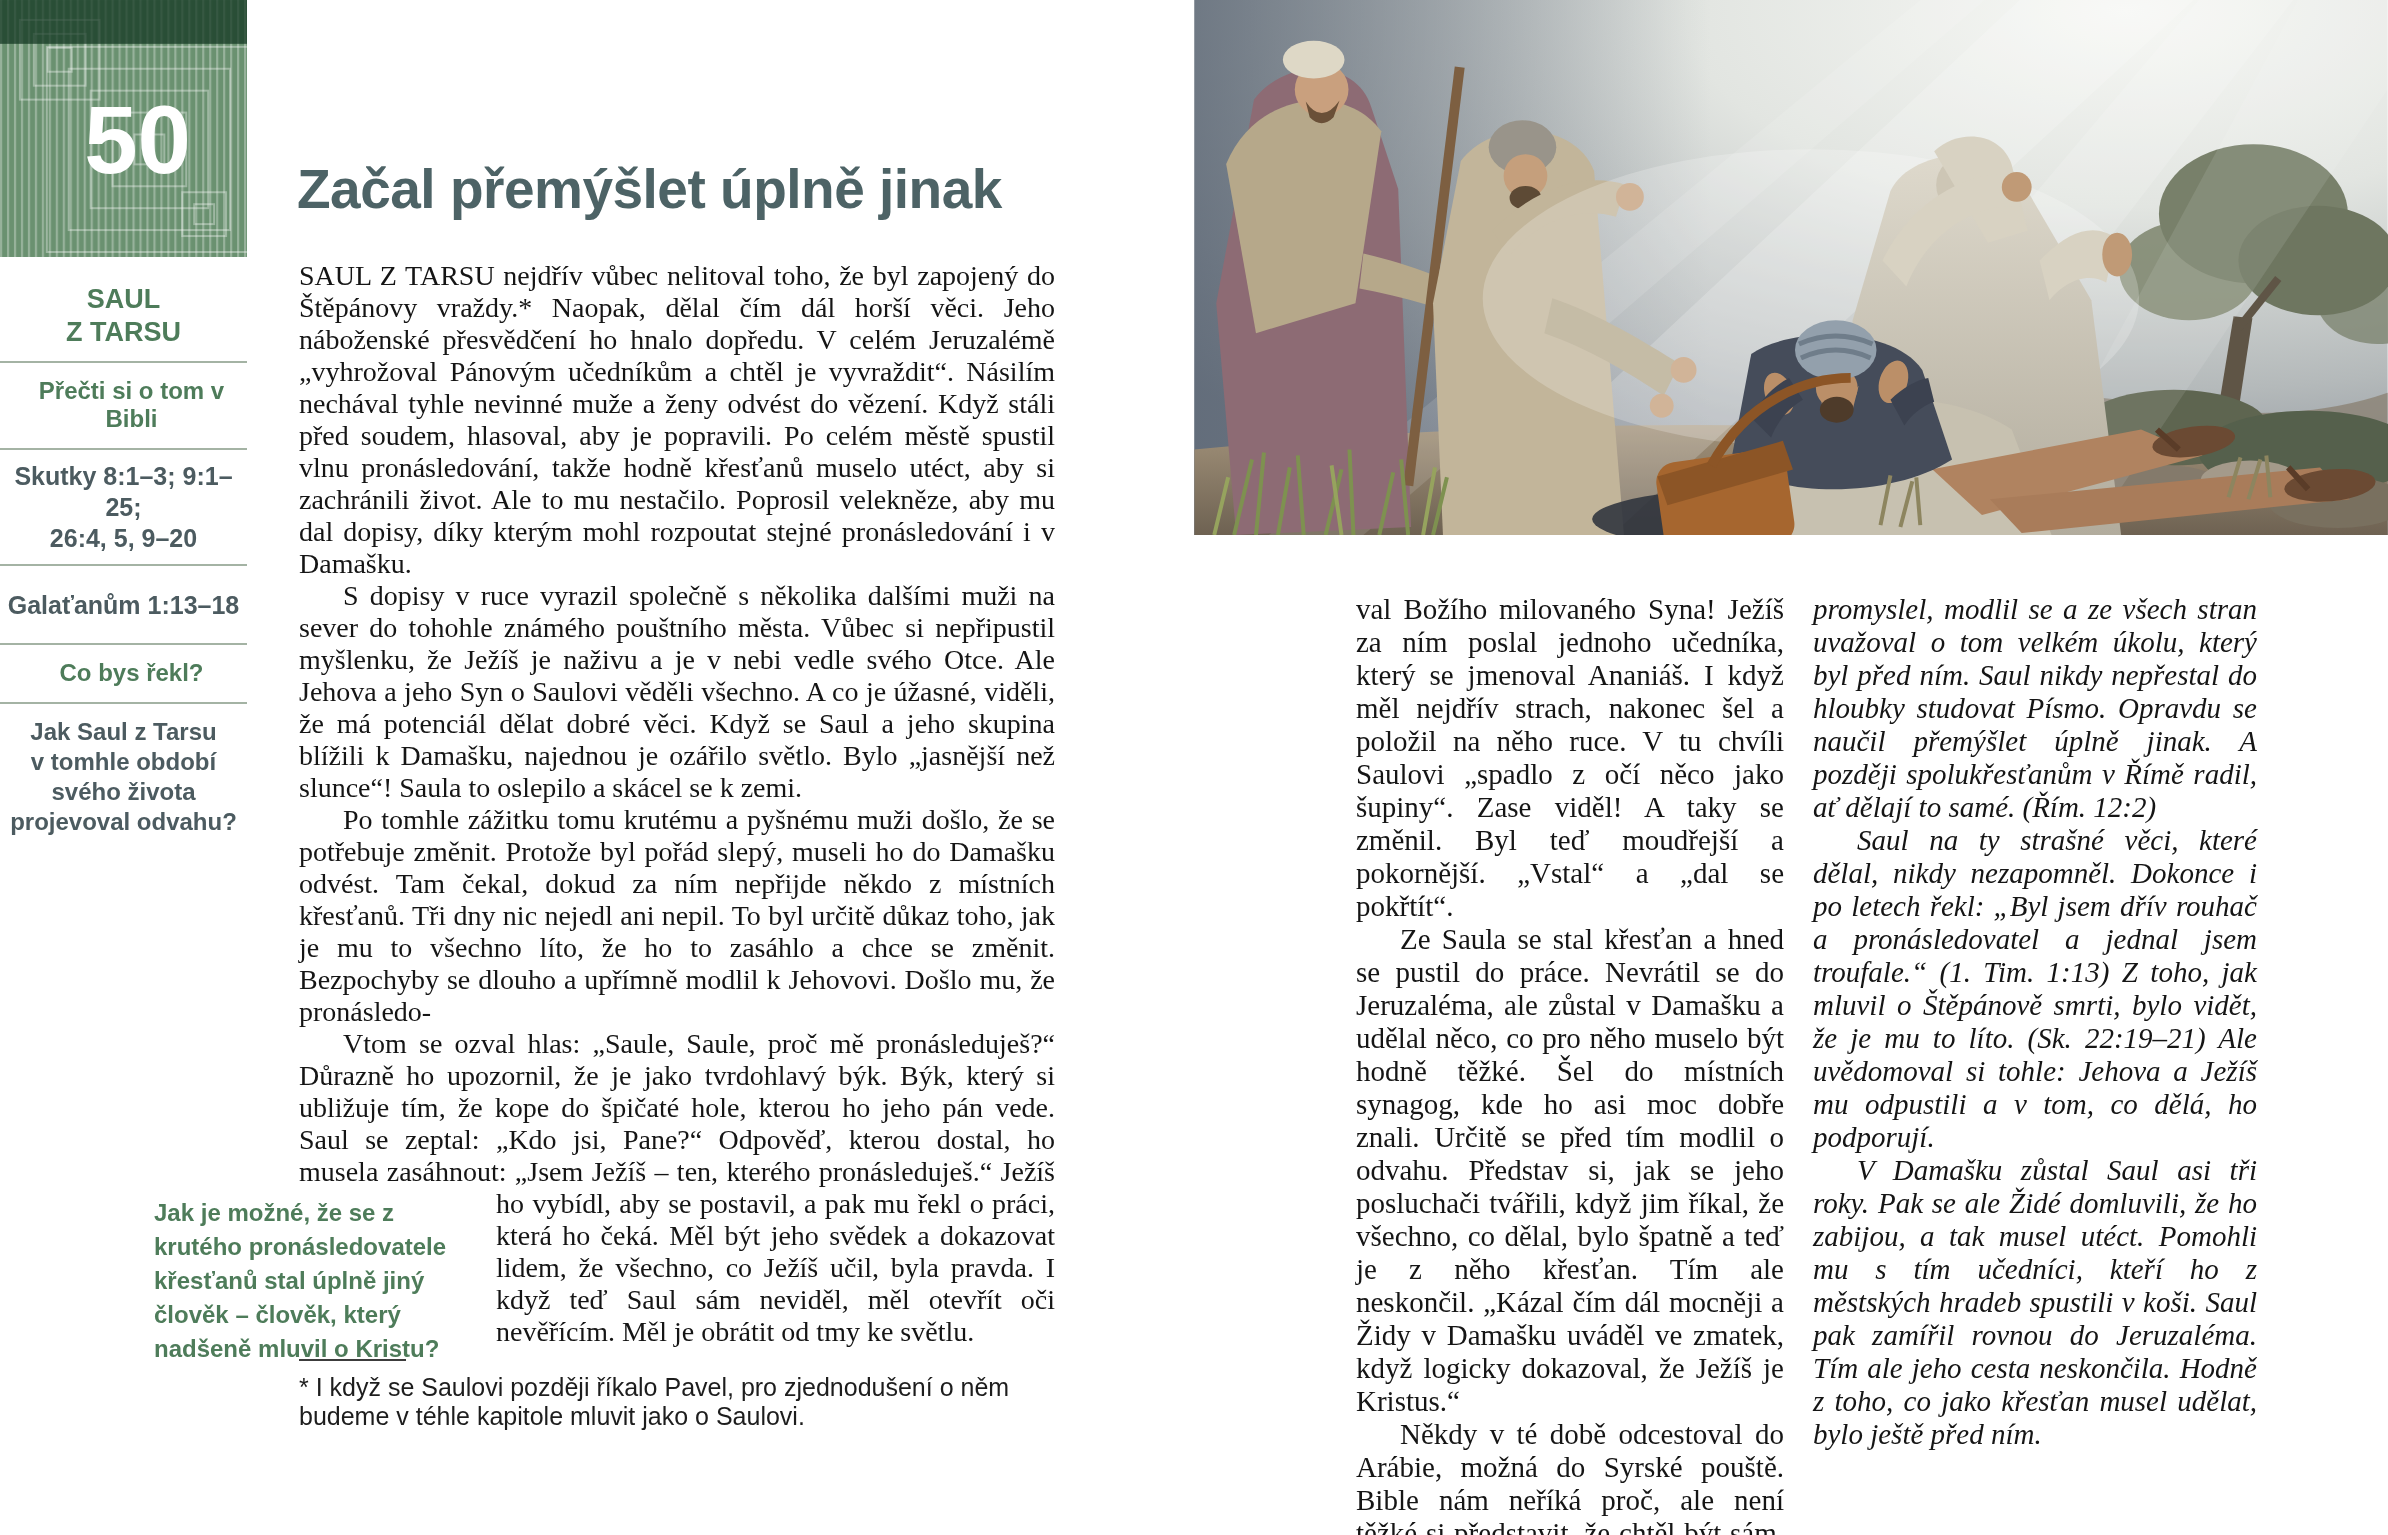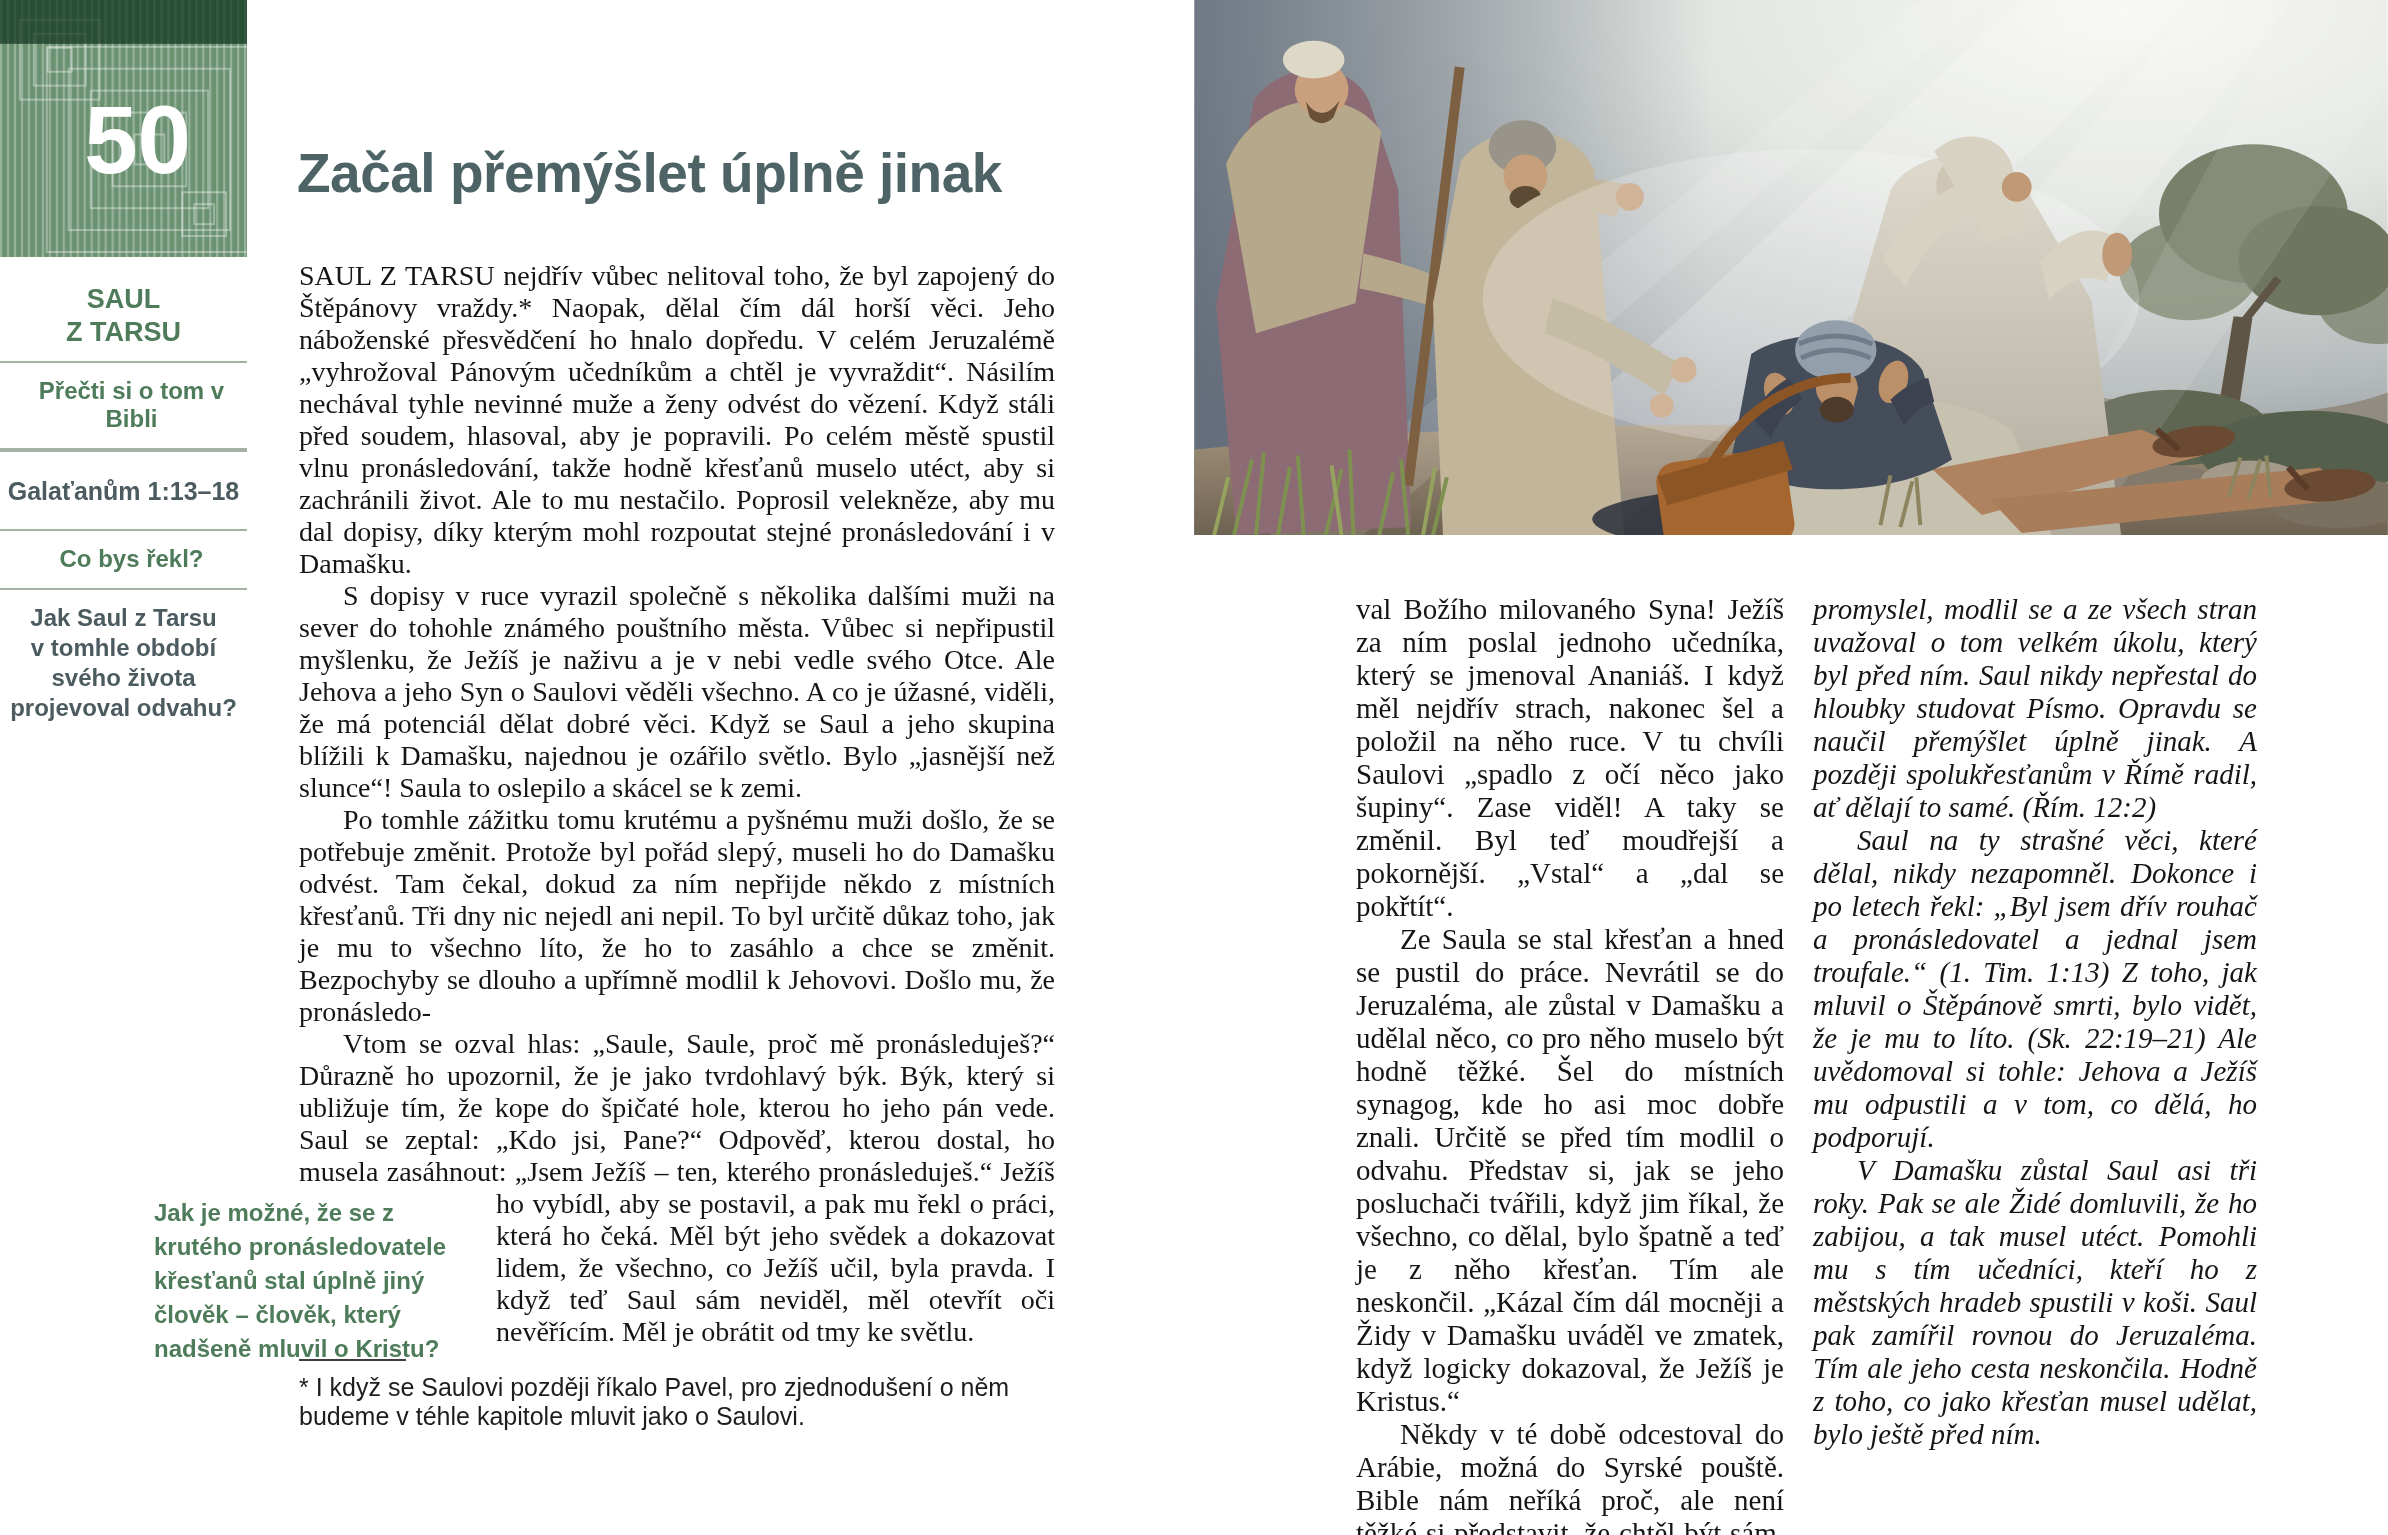--- a/index.html
+++ b/index.html
@@ -19,21 +19,21 @@
   .sb-green { font-size:24px; font-weight:bold; color:#4e7c5a;padding-left:16px; }
   .sb-read { margin:14px 0 15px 0; }
   .sb-ref { font-size:25px; font-weight:bold; color:#4c5b60; line-height:31px; }
   .sb-ref span { display:block; }
   .sb-acts { margin:11px 0 10px 0; }
   .sb-gal { margin:24px 0 22px 0; }
   .sb-say { margin:14px 0 15px 0; }
   .sb-question { font-size:24px; font-weight:bold; color:#4c5b60; line-height:30px; margin:13px 0 0 0; }
 
   
-  .title { position:absolute; left:297px; top:141px; margin:0; font-size:55px;
+  .title { position:absolute; left:297px; top:157px; margin:0; font-size:55px;
            font-weight:bold; color:#4d6366; letter-spacing:-0.5px; }
 
   
   .col { position:absolute; font-family:"Liberation Serif", serif; color:#151515;
          text-align:justify; }
   .col p { margin:0; text-indent:44px; }
   .col p.noindent { text-indent:0; }
   .col1 { left:299px; top:260px; width:756px; font-size:28px; line-height:32px; }
   .col2 { left:1356px; top:593px; width:428px; font-size:29px; line-height:33px; }
   .col3 { left:1813px; top:593px; width:444px; font-size:29px; line-height:33px;font-style:italic; }
@@ -85,20 +85,24 @@
   </header>
 
   <aside class="sidebar">
     <div class="sb-person">
       <span>SAUL</span>
       <span>Z TARSU</span>
     </div>
     <hr class="sb-rule">
     <div class="sb-green sb-read">Přečti si o tom v Bibli</div>
     <hr class="sb-rule">
+    <div class="sb-ref sb-acts">
+      <span>Skutky 8:1–3; 9:1–25;</span>
+      <span>26:4, 5, 9–20</span>
+    </div>
     <hr class="sb-rule">
     <div class="sb-ref sb-gal">Galaťanům 1:13–18</div>
     <hr class="sb-rule">
     <div class="sb-green sb-say">Co bys řekl?</div>
     <hr class="sb-rule">
     <div class="sb-question">
       <span>Jak Saul z Tarsu</span>
       <span>v tomhle období</span>
       <span>svého života</span>
       <span>projevoval odvahu?</span>

